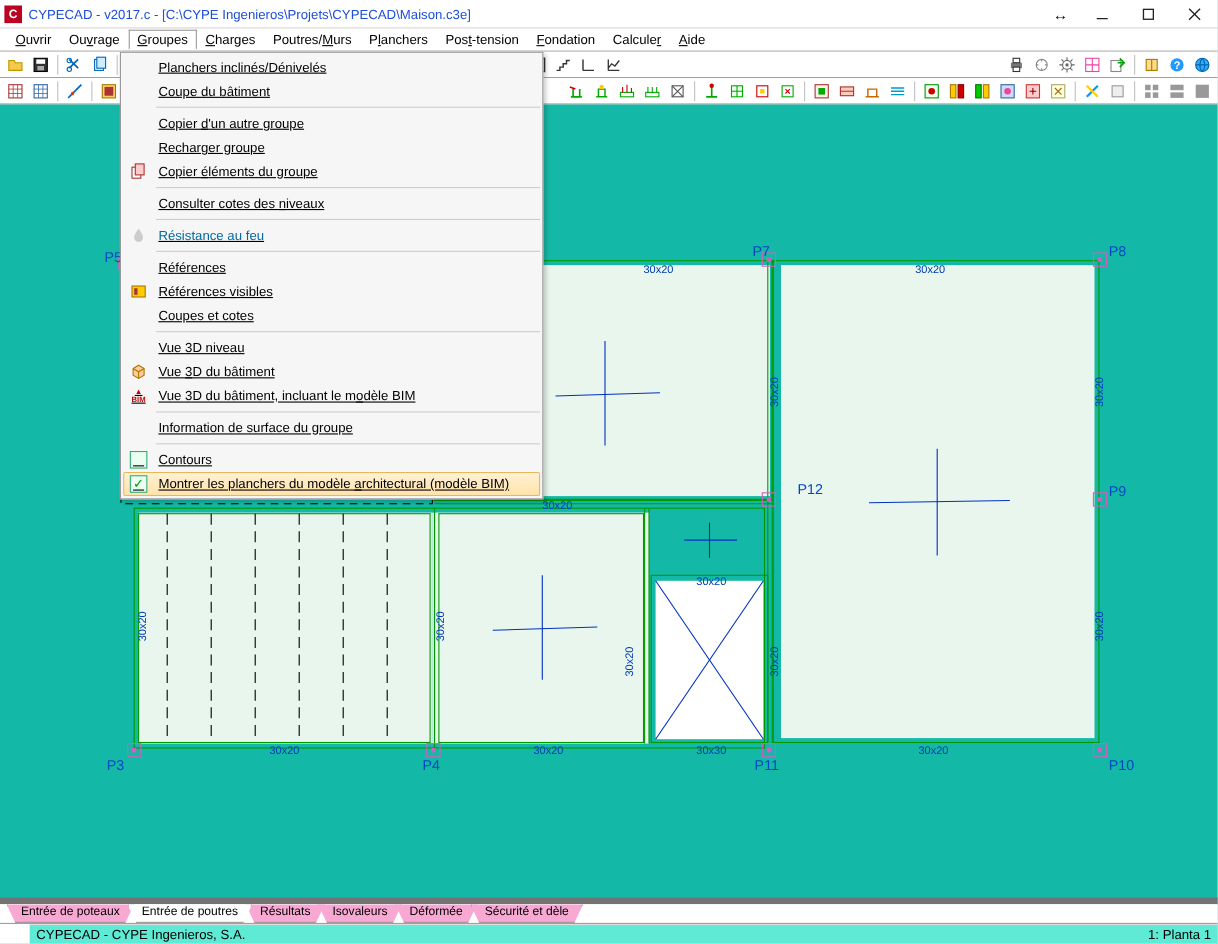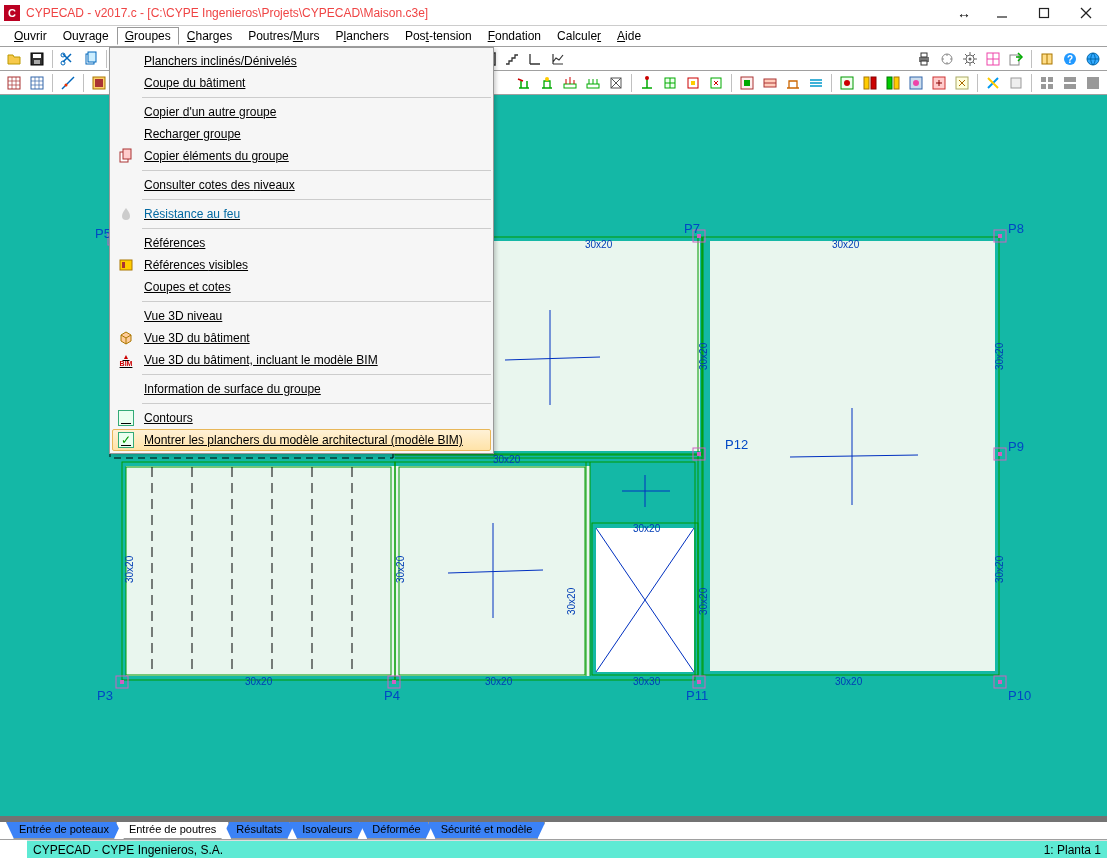--- a/index.html
+++ b/index.html
@@ -7,21 +7,21 @@
     margin: 0; padding: 0; font-family: Tahoma, Arial, sans-serif;
     font-size: 12px; background: #fff; overflow: hidden;
     width: 1107px; height: 858px; position: relative;
   }
   
   .title-bar {
     height: 26px; background: #fff; border-bottom: 1px solid #ccc;
     display: flex; align-items: center; padding-left: 4px;
   }
   .title-bar .app-icon { width:16px; height:16px; background:#b02; display:inline-flex; align-items:center; justify-content:center; color:#fff; font-weight:bold; font-size:11px; margin-right:6px;}
-  .title-bar .title { flex:1; font-size:12px; color:#ef4444; }
+  .title-bar .title { flex:1; font-size:12px; color:#1d4ed8; }
   .title-bar .win-controls { display:flex; }
   .title-bar .win-btn { width:42px; height:26px; display:flex; align-items:center; justify-content:center; cursor:default;}
   .title-bar .win-btn.restore svg, .title-bar .win-btn.min svg, .title-bar .win-btn.close svg { stroke:#222; }
   .title-bar .drag-icon { margin-right:10px; font-size:14px; }
 
   
   .menu-bar {
     height: 21px; display:flex; align-items:center; padding:0 6px;
     border-bottom:1px solid #a0a0a0; background:#fff;
   }
@@ -77,21 +77,21 @@
   .node-label { font-size:13px; font-family:Arial; fill:#0047c5; }
 
   
   .tabs {
     position:absolute; left:0; bottom:18px; right:0; height:18px;
     display:flex; align-items:flex-start; padding-left:6px;
     border-bottom:1px solid #a0a0a0; background:#fff;
   }
   .tab {
     height:17px; padding:1px 12px 0 12px; font-size:11px; border:1px solid #999;
-    border-top:none; margin-right:0px; background:#3b82f6;
+    border-top:none; margin-right:0px; background:#f9a8d4;
     clip-path: polygon(0 0, 100% 0, calc(100% - 8px) 100%, 8px 100%);
     position:relative; margin-left:-6px;
   }
   .tab:first-child { margin-left:0; }
   .tab.active { background:#fff; z-index:2; }
 
   
   .status-bar {
     position:absolute; left:0; bottom:0; right:0; height:18px;
     display:flex; align-items:center; padding:0 6px;
@@ -668,19 +668,19 @@
   </g>
 </svg>
 </div>
 
 <div class="tabs">
   <div class="tab">Entrée de poteaux</div>
   <div class="tab active">Entrée de poutres</div>
   <div class="tab">Résultats</div>
   <div class="tab">Isovaleurs</div>
   <div class="tab">Déformée</div>
-  <div class="tab">Sécurité et modèle</div>
+  <div class="tab">Sécurité et dèle</div>
 </div>
 
 <div class="status-bar">
   <span class="left">CYPECAD - CYPE Ingenieros, S.A.</span>
   <span class="right">1: Planta 1</span>
 </div>
 
 </body></html>

